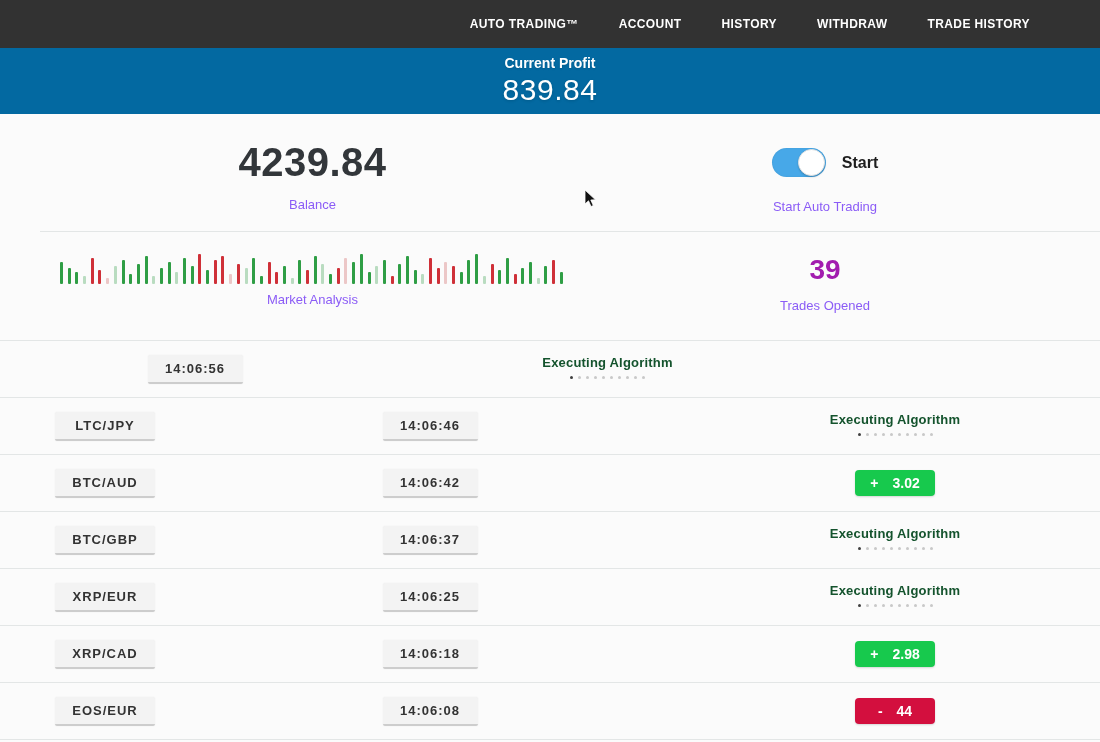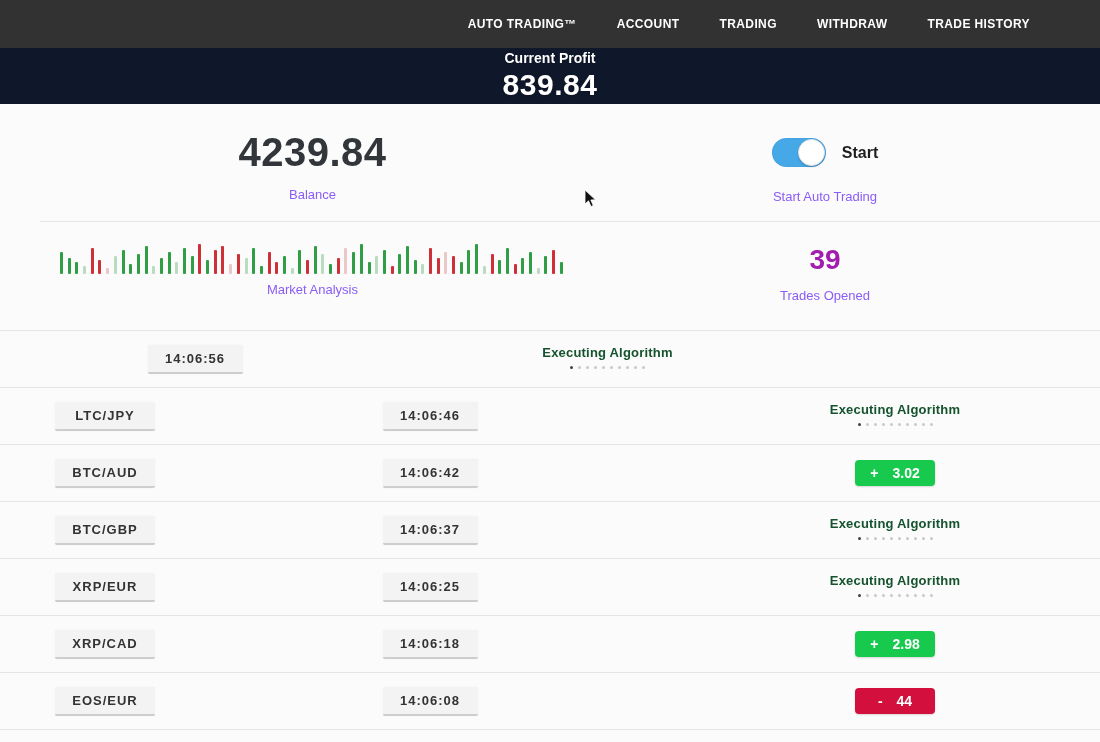--- a/index.html
+++ b/index.html
@@ -14,25 +14,25 @@
     height:48px; background:#323232; display:flex; align-items:center;
     justify-content:flex-end; padding-right:70px; gap:27px;
   }
   .nav-item {
     color:#ffffff; font-size:12px; font-weight:bold; letter-spacing:.4px;
     cursor:pointer; white-space:nowrap;
   }
 
   
   .banner {
-    height:56px; background:#0f172a; display:flex; flex-direction:column;
+    height:66px; background:#0369a1; display:flex; flex-direction:column;
     align-items:center; justify-content:center; color:#fff;
   }
   .banner-label { font-size:14px; font-weight:bold; text-shadow:0 1px 2px rgba(0,0,0,.12); }
-  .banner-value { font-size:30px; font-weight:bold; letter-spacing:.5px; margin-top:2px; text-shadow:0 1px 3px rgba(0,0,0,.15); }
+  .banner-value { font-size:30px; font-weight:normal; letter-spacing:.5px; margin-top:2px; text-shadow:0 1px 3px rgba(0,0,0,.15); }
 
   
   .two-col { display:flex; }
   .col-left { width:625px; display:flex; flex-direction:column; align-items:center; }
   .col-right { width:400px; display:flex; flex-direction:column; align-items:center; }
 
   .stats-row { padding-top:26px; height:117px; }
   .balance-value { font-size:40px; font-weight:bold; color:#32363a; letter-spacing:.5px; }
   .muted-label { font-size:13px; color:#8b5cf6; margin-top:12px; }
 
@@ -99,21 +99,21 @@
   
   .cursor { position:absolute; left:584px; top:189px; pointer-events:none; z-index:10; }
 </style>
 </head>
 <body>
 
 <header class="topnav">
   <div id="nav-items" style="display:flex;gap:40px;">
       <div class="nav-item">AUTO TRADING™</div>
       <div class="nav-item">ACCOUNT</div>
-      <div class="nav-item">TRADING</div>
+      <div class="nav-item">HISTORY</div>
       <div class="nav-item">WITHDRAW</div>
       <div class="nav-item">TRADE HISTORY</div>
     </div>
 </header>
 
 <section class="banner">
   <div class="banner-label">Current Profit</div>
   <div class="banner-value">839.84</div>
 </section>
 

